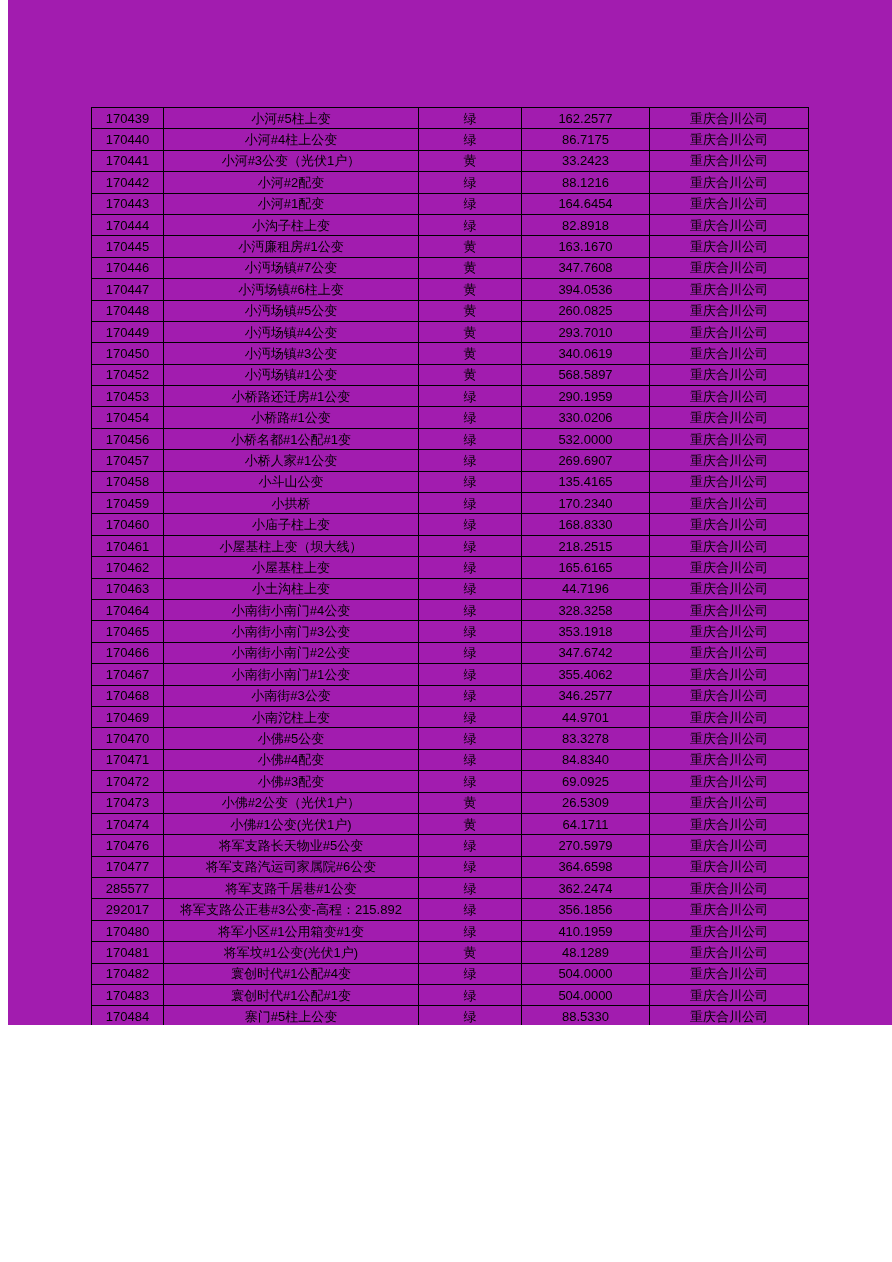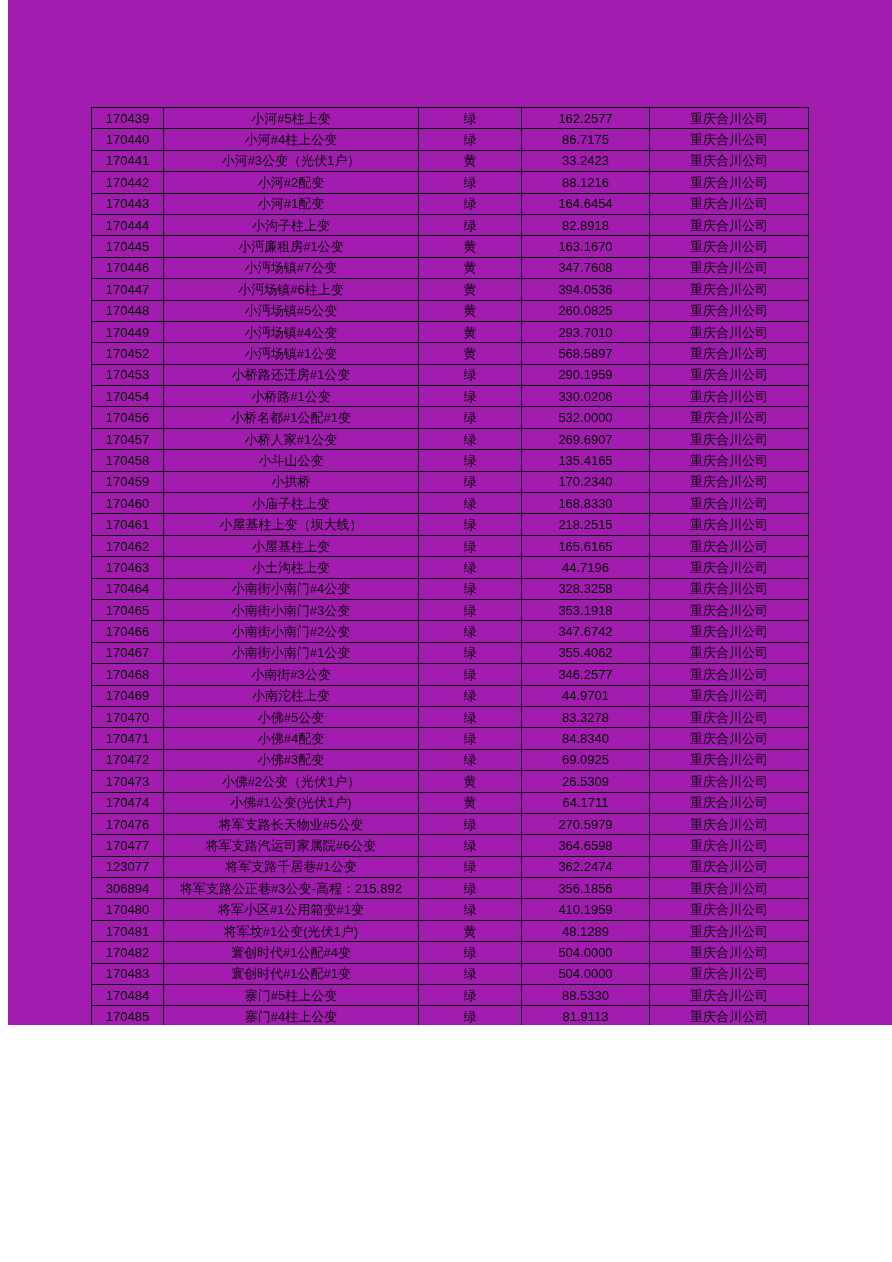--- a/index.html
+++ b/index.html
@@ -136,20 +136,27 @@
   </tr>
 
   <tr>
     <td>170449</td>
     <td>小沔场镇#4公变</td>
     <td>黄</td>
     <td>293.7010</td>
     <td>重庆合川公司</td>
   </tr>
 
+  <tr>
+    <td>170450</td>
+    <td>小沔场镇#3公变</td>
+    <td>黄</td>
+    <td>340.0619</td>
+    <td>重庆合川公司</td>
+  </tr>
 
 
   <tr>
     <td>170452</td>
     <td>小沔场镇#1公变</td>
     <td>黄</td>
     <td>568.5897</td>
     <td>重庆合川公司</td>
   </tr>
 
@@ -333,29 +340,29 @@
 
   <tr>
     <td>170477</td>
     <td>将军支路汽运司家属院#6公变</td>
     <td>绿</td>
     <td>364.6598</td>
     <td>重庆合川公司</td>
   </tr>
 
   <tr>
-    <td>123077</td>
+    <td>285577</td>
     <td>将军支路千居巷#1公变</td>
     <td>绿</td>
     <td>362.2474</td>
     <td>重庆合川公司</td>
   </tr>
 
   <tr>
-    <td>306894</td>
+    <td>292017</td>
     <td>将军支路公正巷#3公变-高程：215.892</td>
     <td>绿</td>
     <td>356.1856</td>
     <td>重庆合川公司</td>
   </tr>
 
   <tr>
     <td>170480</td>
     <td>将军小区#1公用箱变#1变</td>
     <td>绿</td>

